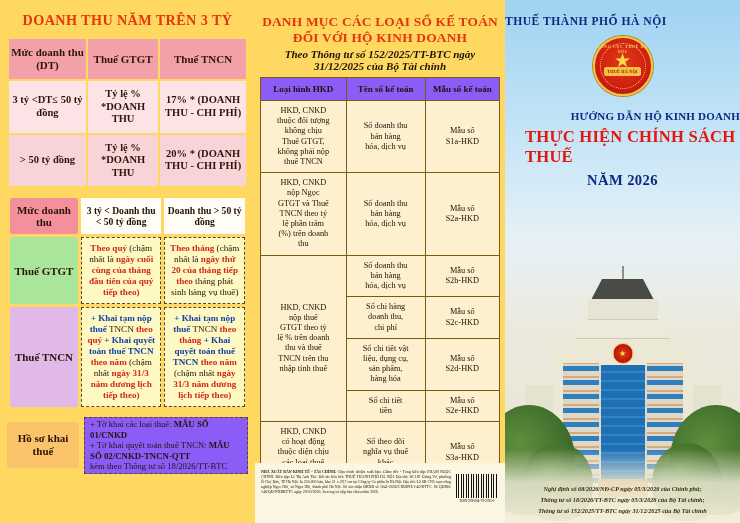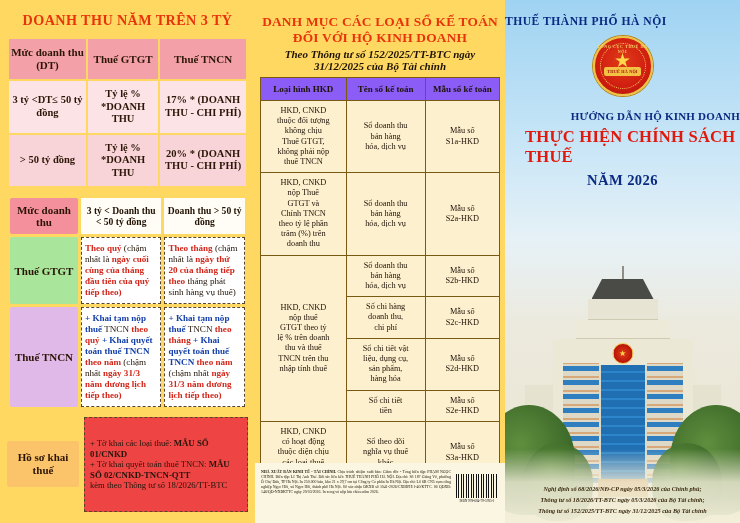--- a/index.html
+++ b/index.html
@@ -80,39 +80,39 @@
   .lbl.green{background:#a9e59b;}
   .lbl.purple{background:#e0b9e8;}
   .t2 .hd{
     background:#fffdf6;
     font-weight:bold;font-size:9.6px;line-height:11.5px;
     color:#221203;text-align:center;vertical-align:middle;
     padding:6px 3px;width:35%;
   }
   .t2 .cellbox{
     border:1px dashed #5a4426;
-    background:#ffffff;
+    background:#fef9c3;
     font-size:9.1px;line-height:11px;
-    color:#23150a;text-align:left;vertical-align:middle;
+    color:#23150a;text-align:center;vertical-align:middle;
     padding:5px 3px;
   }
   .red{color:#d2261a;font-weight:bold;}
   .blue{color:#1540a8;font-weight:bold;}
   .bk{color:#23150a;}
 
   
   .row-hoso{display:flex;align-items:center;gap:5px;margin-top:7px;}
   .hoso-lbl{
     background:#fbc46a;color:#2a1405;font-weight:bold;
     font-size:11px;line-height:13px;text-align:center;
     padding:10px 5px;width:72px;box-sizing:border-box;border-radius:2px;
   }
   .hoso-box{
-    flex:1;border:1px dashed #5a4426;background:#ef4444;
-    padding:20px 5px;font-size:8.6px;line-height:10.6px;color:#23150a;
+    flex:1;border:1px dashed #5a4426;background:#8b5cf6;
+    padding:1px 5px;font-size:8.6px;line-height:10.6px;color:#23150a;
   }
   .hoso-box b{font-size:8.8px;}
 
   
   .col-mid{
     width:250px;height:523px;position:relative;
     background:#ffd861;box-sizing:border-box;padding:6px 5px 0 5px;
   }
   .hdr-mid{
     text-align:center;color:#e8340c;font-weight:bold;
@@ -386,21 +386,21 @@
           <th class="cc">Mẫu sổ kế toán</th>
         </tr>
       </thead>
       <tbody>
         <tr>
           <td>HKD, CNKD thuộc đối tượng không chịu Thuế GTGT, không phải nộp thuế TNCN</td>
           <td>Sổ doanh thu bán hàng hóa, dịch vụ</td>
           <td>Mẫu số S1a-HKD</td>
         </tr>
         <tr>
-          <td>HKD, CNKD nộp Thuế GTGT và Chính TNCN theo tỷ lệ phần trăm (%) trên doanh thu</td>
+          <td>HKD, CNKD nộp Ngọc GTGT và Thuế TNCN theo tỷ lệ phần trăm (%) trên doanh thu</td>
           <td>Sổ doanh thu bán hàng hóa, dịch vụ</td>
           <td>Mẫu số S2a-HKD</td>
         </tr>
         <tr>
           <td rowspan="4">HKD, CNKD nộp thuế GTGT theo tỷ lệ % trên doanh thu và thuế TNCN trên thu nhập tính thuế</td>
           <td>Sổ doanh thu bán hàng hóa, dịch vụ</td>
           <td>Mẫu số S2b-HKD</td>
         </tr>
         <tr>
           <td>Sổ chi hàng doanh thu, chi phí</td>

